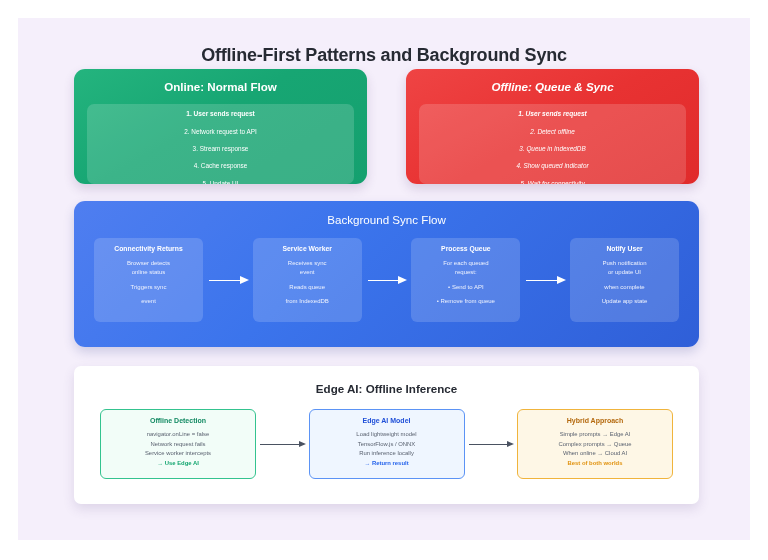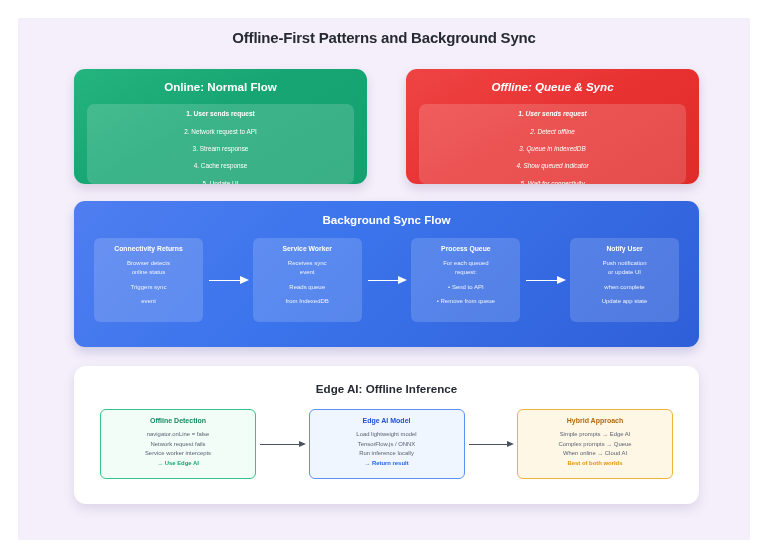--- a/index.html
+++ b/index.html
@@ -10,25 +10,25 @@
     overflow: hidden;
   }
   .page {
     position: absolute;
     left: 18px; top: 18px;
     width: 732px; height: 522px;
     background: #f5effb;
   }
   .title {
     text-align: center;
-    font-size: 15px;
+    font-size: 18px;
     font-weight: bold;
     color: #262a33;
     letter-spacing: -0.2px;
-    padding-top: 11px;
+    padding-top: 27px;
   }
 
   
   .status-row {
     position: absolute;
     left: 56px; top: 51px;
     width: 625px; height: 91px;
     display: flex;
     justify-content: space-between;
   }
@@ -72,21 +72,21 @@
     width: 625px; height: 146px;
     border-radius: 11px;
     background: linear-gradient(135deg,#4f7ef0 0%,#3b74ec 40%,#2f5fd8 100%);
     box-shadow: 0 5px 11px rgba(50,60,140,0.20);
     padding-top: 12px;
   }
   .sync-panel h2 {
     text-align: center;
     color: #ffffff;
     font-size: 11.6px;
-    font-weight: bold;
+    font-weight: normal;
   }
   .sync-row {
     display: flex;
     align-items: center;
     margin-top: 12px;
     padding: 0 20px;
   }
   .sync-box {
     width: 109px;
     height: 84px;
@@ -129,21 +129,21 @@
     border-top: 4px solid transparent;
     border-bottom: 4px solid transparent;
   }
 
   
   .edge-panel {
     position: absolute;
     left: 56px; top: 348px;
     width: 625px; height: 138px;
     background: #ffffff;
-    border-radius: 12px;
+    border-radius: 7px;
     box-shadow: 0 5px 12px rgba(80,60,120,0.14);
     padding-top: 16px;
   }
   .edge-panel h2 {
     text-align: center;
     font-size: 11.6px;
     font-weight: bold;
     color: #262a33;
   }
   .edge-row {

